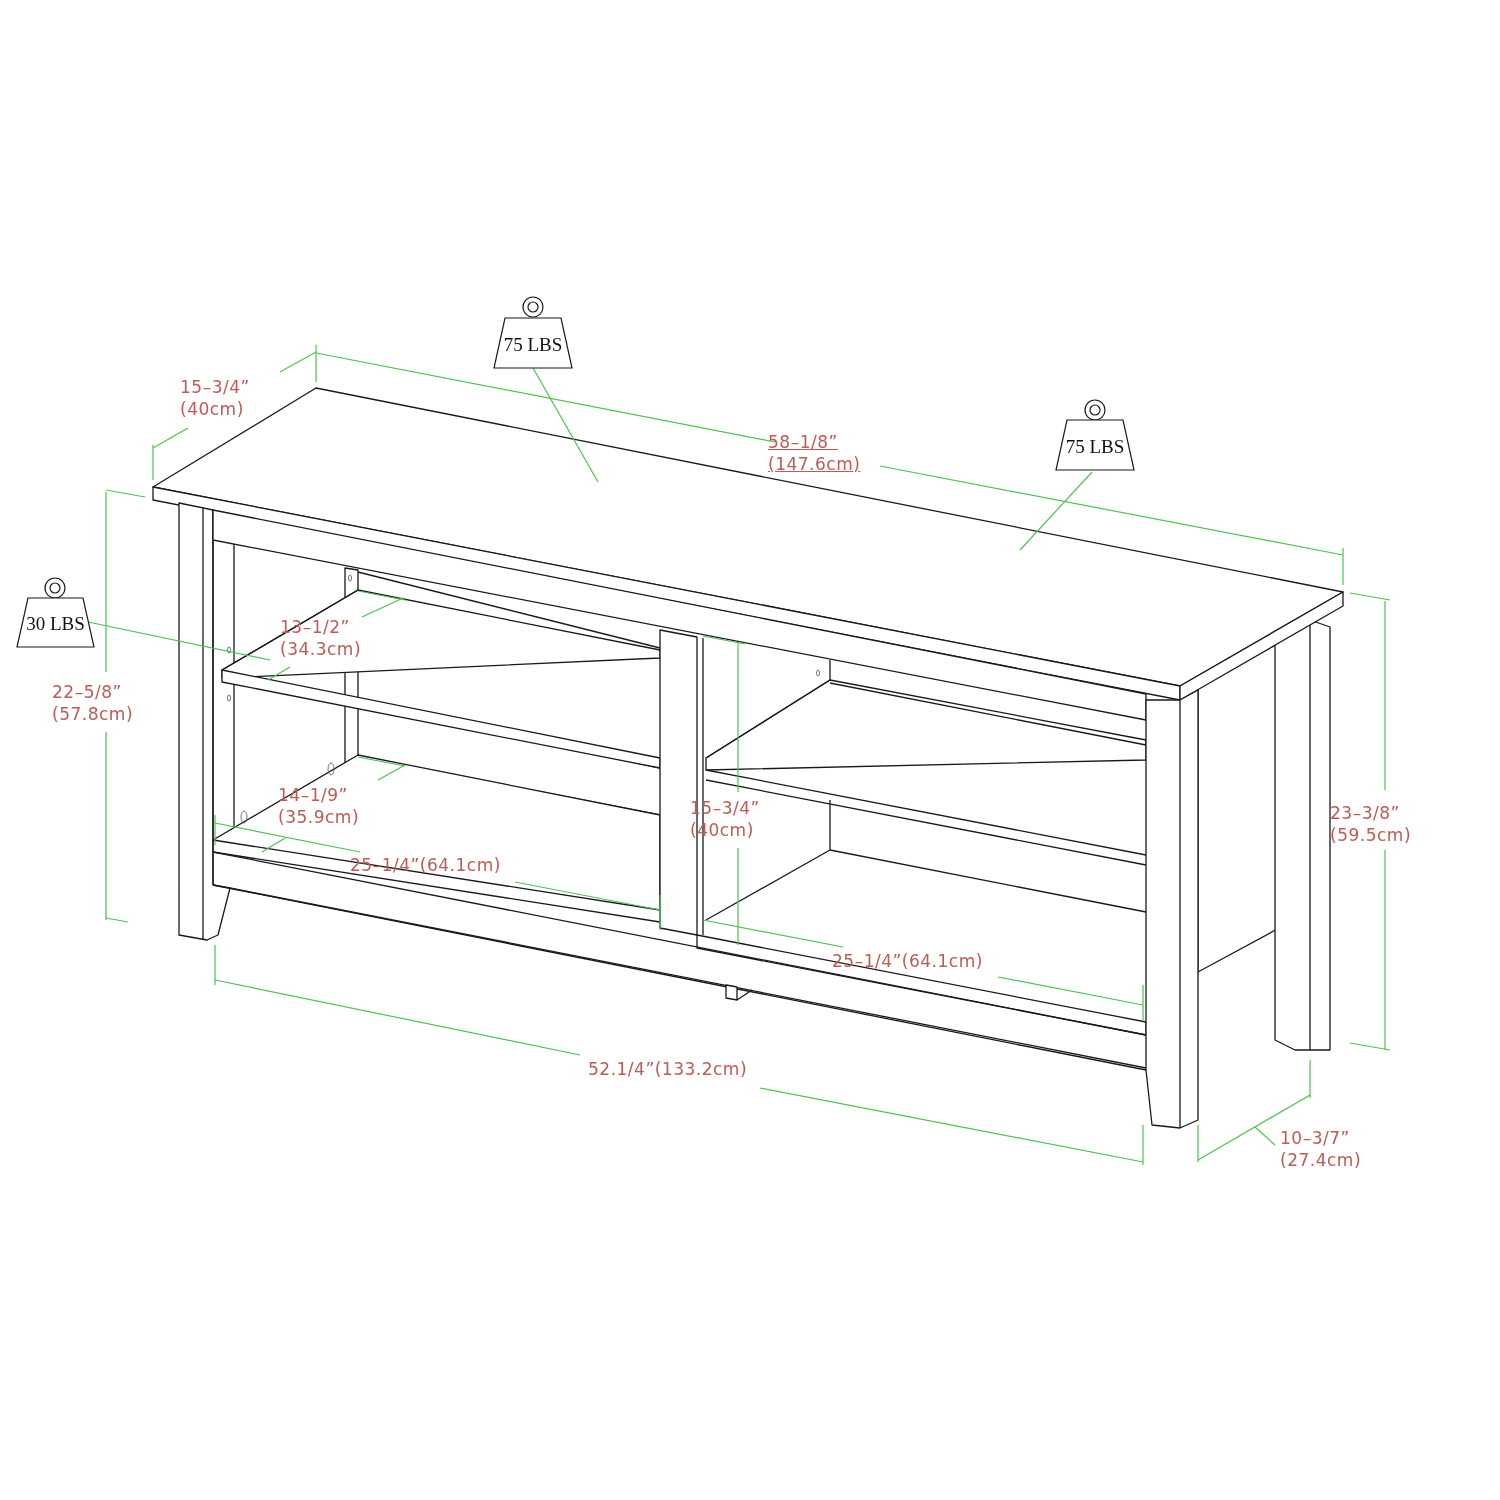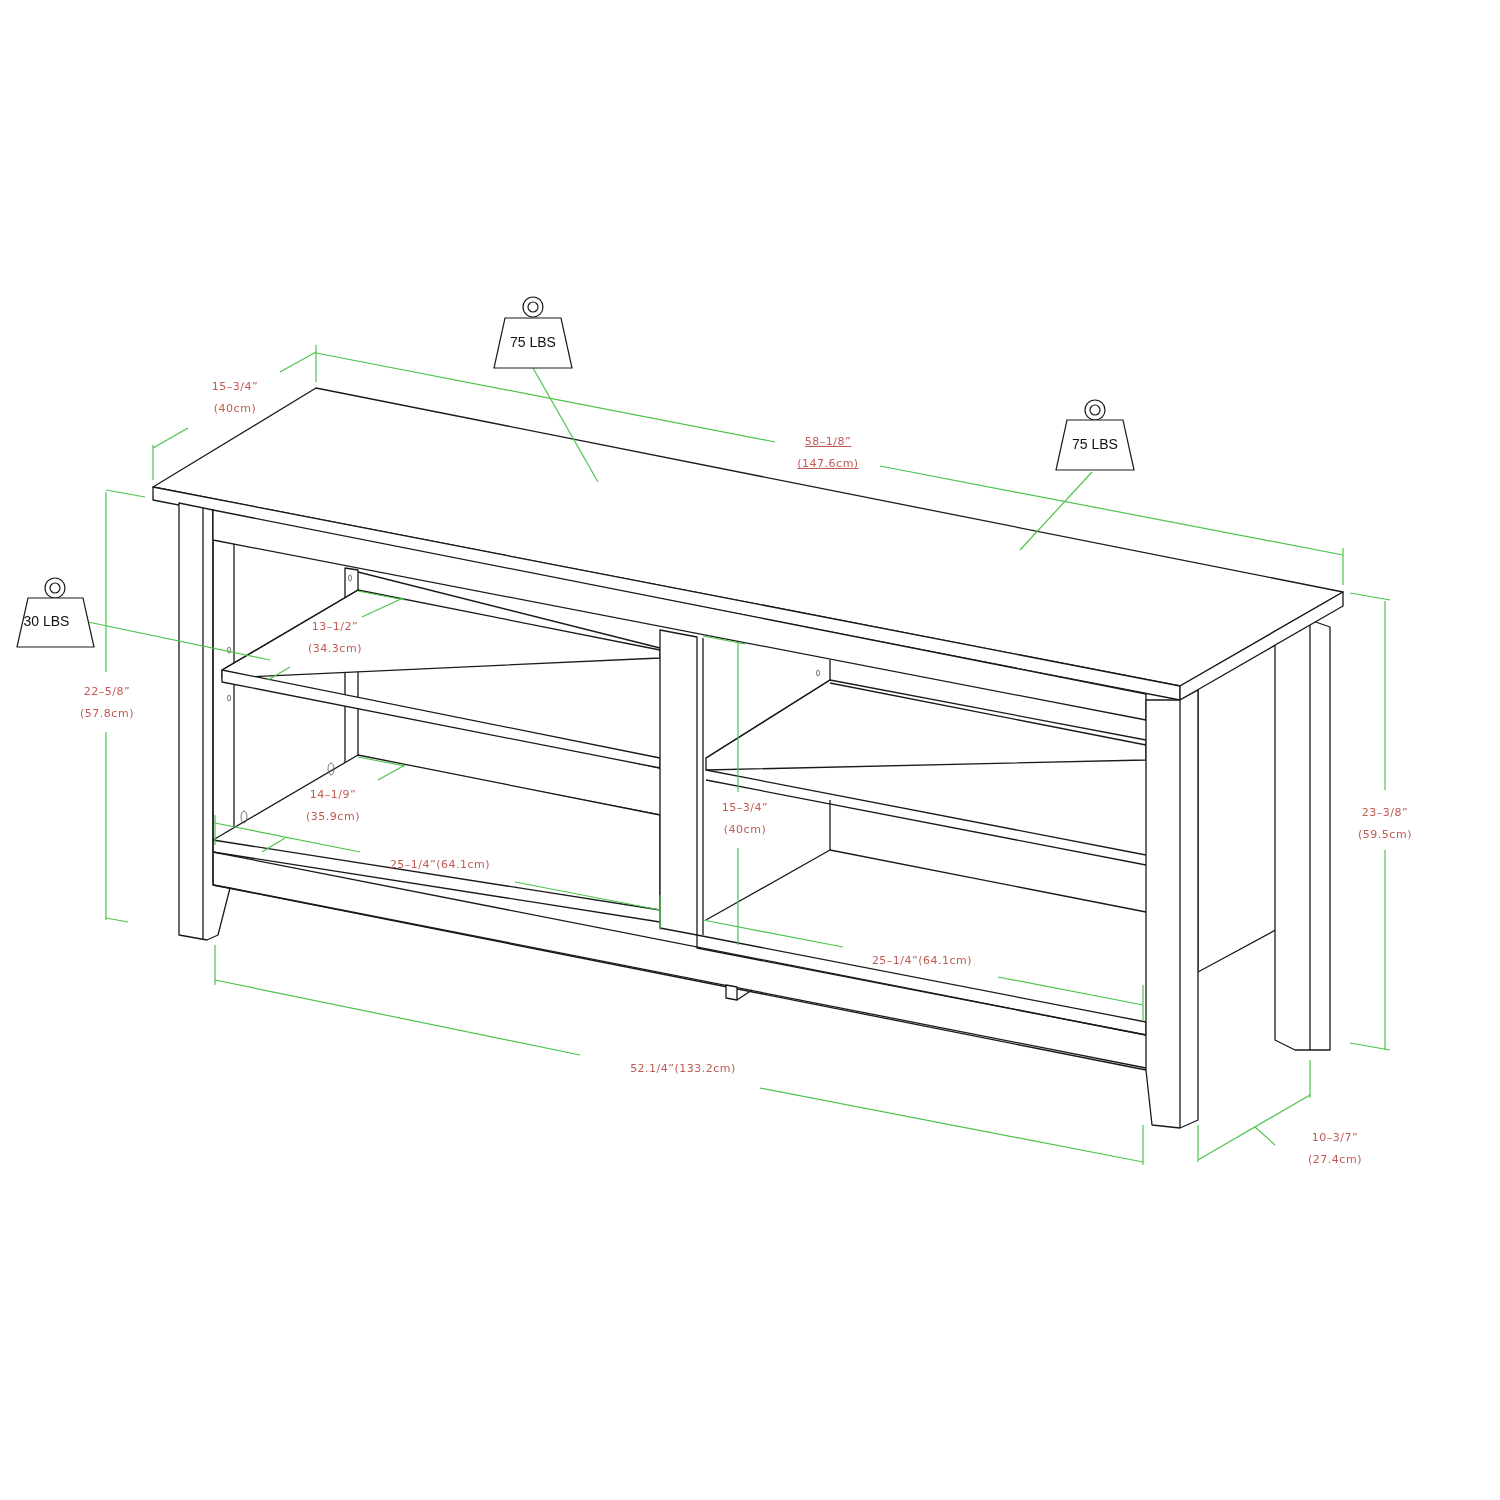--- a/index.html
+++ b/index.html
@@ -7,33 +7,32 @@
     #diagram { position: absolute; left: 0; top: 0; width: 1500px; height: 1500px; }
     .outline { fill: #ffffff; stroke: #1a1a1a; stroke-width: 1.3; stroke-linejoin: round; }
     .edge { fill: none; stroke: #1a1a1a; stroke-width: 1.3; }
     .dim { fill: none; stroke: #4cc44c; stroke-width: 1.2; }
     .hole { fill: none; stroke: #555; stroke-width: 0.8; }
     .weight-body { fill: #ffffff; stroke: #1a1a1a; stroke-width: 1.2; }
     .weight-ring { fill: #ffffff; stroke: #1a1a1a; stroke-width: 1.2; }
     .label {
       position: absolute;
       font-family: "DejaVu Sans", sans-serif;
-      font-size: 11px;
+      font-size: 17px;
       color: #c05a52;
-      text-align: center;
       line-height: 22px;
       white-space: nowrap;
       letter-spacing: 0.5px;
       background: transparent;
     }
     .label .line { display: block; }
     .weight-label {
       position: absolute;
-      font-family: Liberation Sans, sans-serif;
-      font-size: 14px;
+      font-family: Liberation Serif, serif;
+      font-size: 19px;
       color: #111111;
       text-align: center;
       white-space: nowrap;
     }
   </style>
 </head>
 <body>
 
 <svg id="diagram" viewBox="0 0 1500 1500" xmlns="http://www.w3.org/2000/svg">
 
@@ -188,21 +187,21 @@
   </g>
   <g>
     <circle class="weight-ring" cx="55" cy="588" r="10"></circle>
     <circle class="weight-ring" cx="55" cy="588" r="5"></circle>
     <polygon class="weight-body" points="28,598 83,598 94,647 17,647"></polygon>
   </g>
 </svg>
 
 <div class="weight-label" style="left:494px; top:334px; width:78px;">75 LBS</div>
 <div class="weight-label" style="left:1056px; top:436px; width:78px;">75 LBS</div>
-<div class="weight-label" style="left:8px; top:613px; width:77px;">30 LBS</div>
+<div class="weight-label" style="left:17px; top:613px; width:77px;">30 LBS</div>
 
 <div class="label" style="left:180px; top:376px; width:110px;">
   <span class="line">15–3/4”</span>
   <span class="line">(40cm)</span>
 </div>
 
 <div class="label" style="left:768px; top:431px; width:120px;text-decoration:underline;">
   <span class="line">58–1/8”</span>
   <span class="line">(147.6cm)</span>
 </div>

